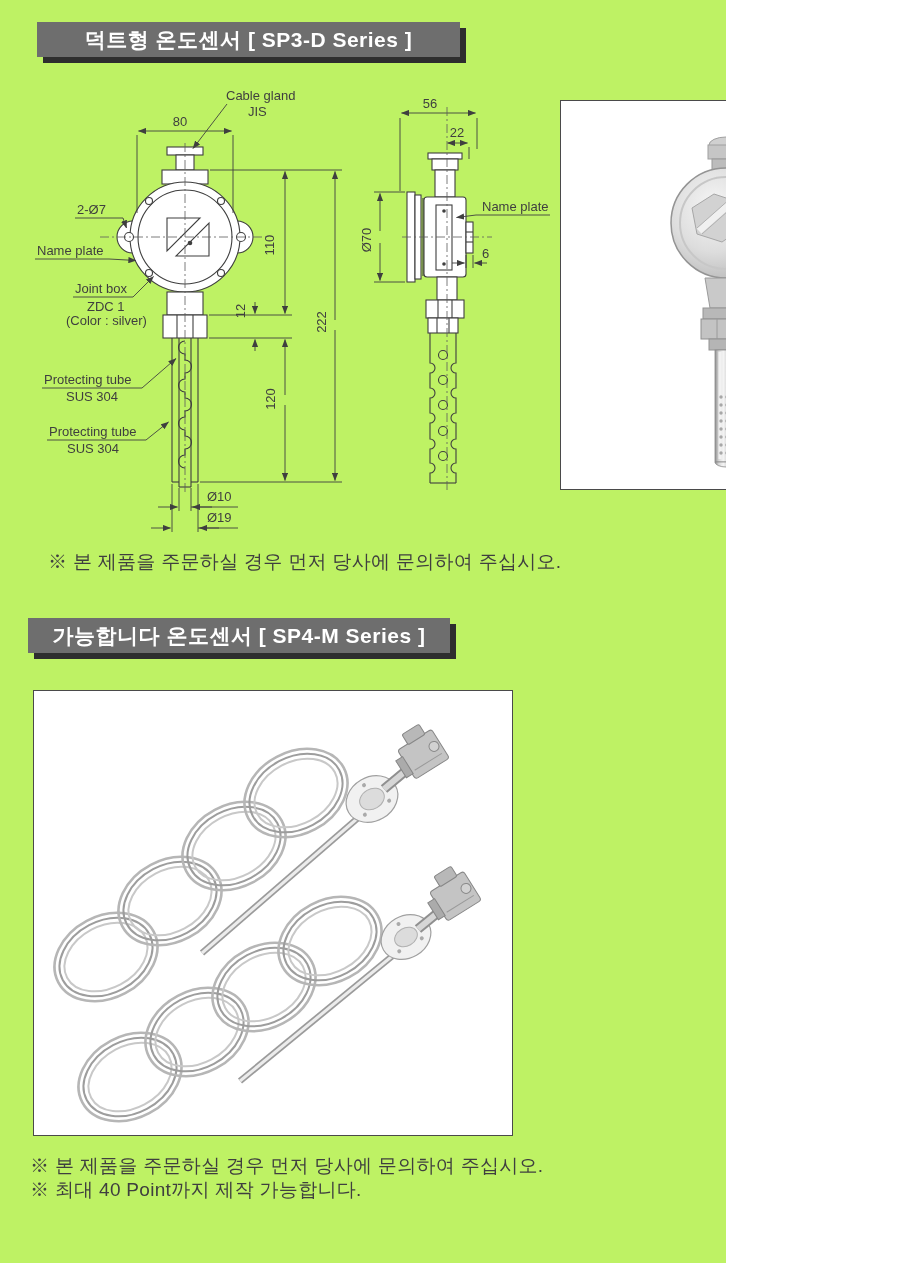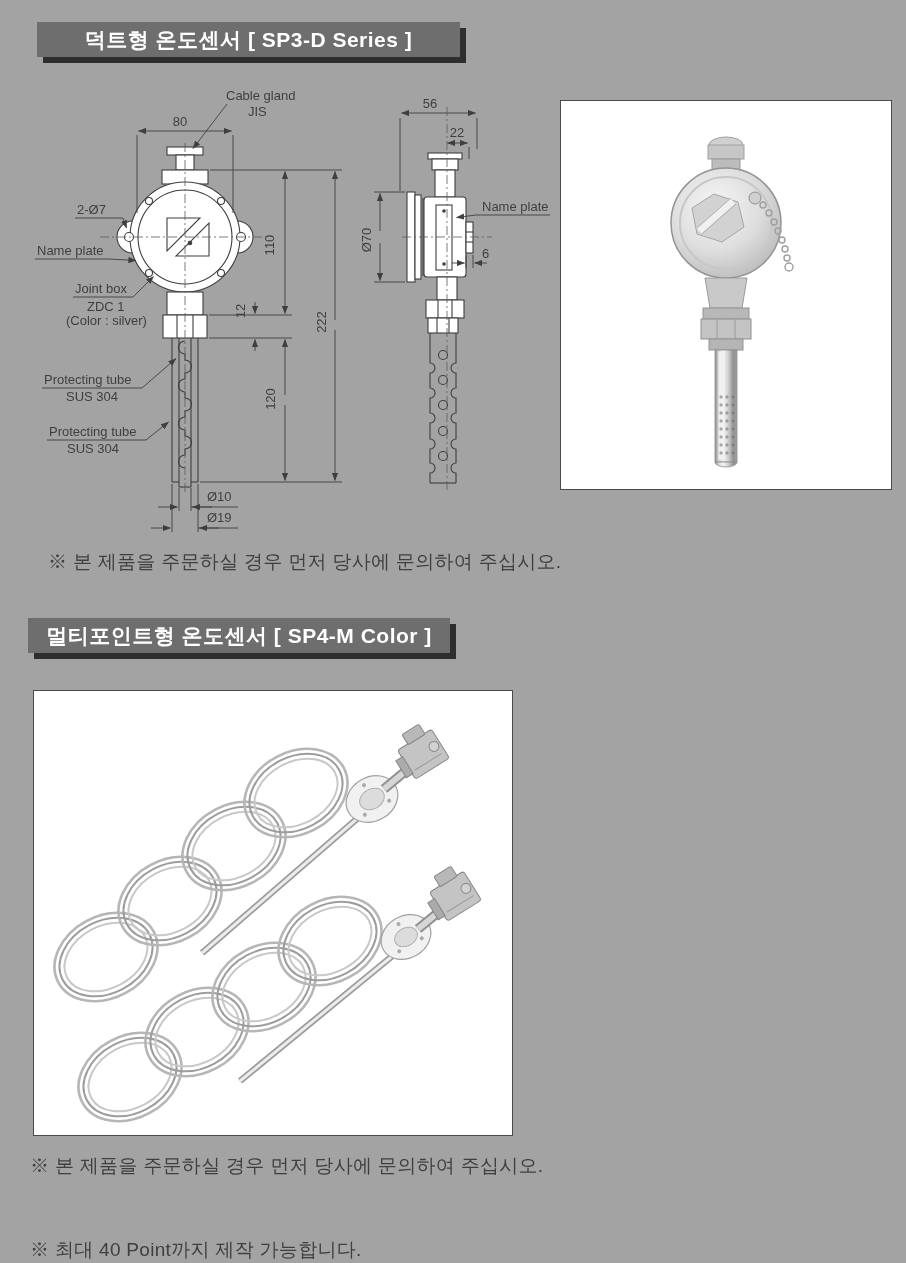--- a/index.html
+++ b/index.html
@@ -1,16 +1,16 @@
 <!DOCTYPE html>
 <html><head>
 <meta charset="utf-8">
 <style>
   html,body{margin:0;padding:0;background:#fff;}
-  .page{position:relative;width:906px;height:1263px;background:#a3a3a3;
+  .page{position:relative;width:726px;height:1263px;background:#bef264;
         font-family:"Liberation Sans",sans-serif;overflow:hidden;}
   .hdr{position:absolute;height:35px;line-height:35px;text-align:center;
        background:#6e6e6e;box-shadow:6px 6px 0 #2e2e2e;color:#ffffff;
        font-weight:bold;font-size:21px;letter-spacing:.5px;white-space:nowrap;}
   .note{position:absolute;font-size:19px;color:#3f3f3f;letter-spacing:.3px;white-space:nowrap;}
   .photo{position:absolute;background:#ffffff;border:1px solid #4a4a4a;}
   svg{display:block;}
   svg text{font-family:"Liberation Sans",sans-serif;}
   .dim{font-size:13px;fill:#3f3f3f;}
   .lbl{font-size:13px;fill:#3f3f3f;}
@@ -284,21 +284,21 @@
             <circle cx="166" cy="352" r="1.7"></circle>
             <circle cx="172" cy="352" r="1.7"></circle>
         </g>
       </g>
     </svg>
   </div>
 
   <div class="note" style="left:48px;top:549px;">※ 본 제품을 주문하실 경우 먼저 당사에 문의하여 주십시오.</div>
 
   <div class="hdr" style="left:28px;top:618px;width:422px;">
-    <span>멀티포인트형 온도센서 [ SP4-M Color ]</span>
+    <span>가능합니다 온도센서 [ SP4-M Series ]</span>
   </div>
 
   <div class="photo" style="left:33px;top:690px;width:478px;height:444px;">
     <svg width="478" height="444" viewBox="0 0 478 444">
       <g>
         <g transform="translate(72,266) rotate(-28)" fill="none">
           <ellipse rx="54" ry="41" stroke="#b6b6b6" stroke-width="2.6"></ellipse>
           <ellipse rx="49" ry="36" stroke="#9d9d9d" stroke-width="2"></ellipse>
           <ellipse rx="44" ry="31" stroke="#c8c8c8" stroke-width="2"></ellipse>
         </g>
@@ -374,15 +374,15 @@
           <rect x="-27" y="-10" width="8" height="20" fill="#ababab" stroke="#878787"></rect>
           <rect x="-8" y="-29" width="20" height="12" rx="2" fill="#b8b8b8" stroke="#878787"></rect>
           <circle cx="13" cy="-2" r="5" fill="#d2d2d2" stroke="#8a8a8a"></circle>
           <line x1="-16" y1="8" x2="16" y2="8" stroke="#9a9a9a"></line>
         </g>
       </g>
     </svg>
   </div>
 
   <div class="note" style="left:30px;top:1153px;">※ 본 제품을 주문하실 경우 먼저 당사에 문의하여 주십시오.</div>
-  <div class="note" style="left:30px;top:1237px;">※ 최대 40 Point까지 제작 가능합니다.</div>
+  <div class="note" style="left:30px;top:1177px;">※ 최대 40 Point까지 제작 가능합니다.</div>
 
 </div>
 
 </body></html>

